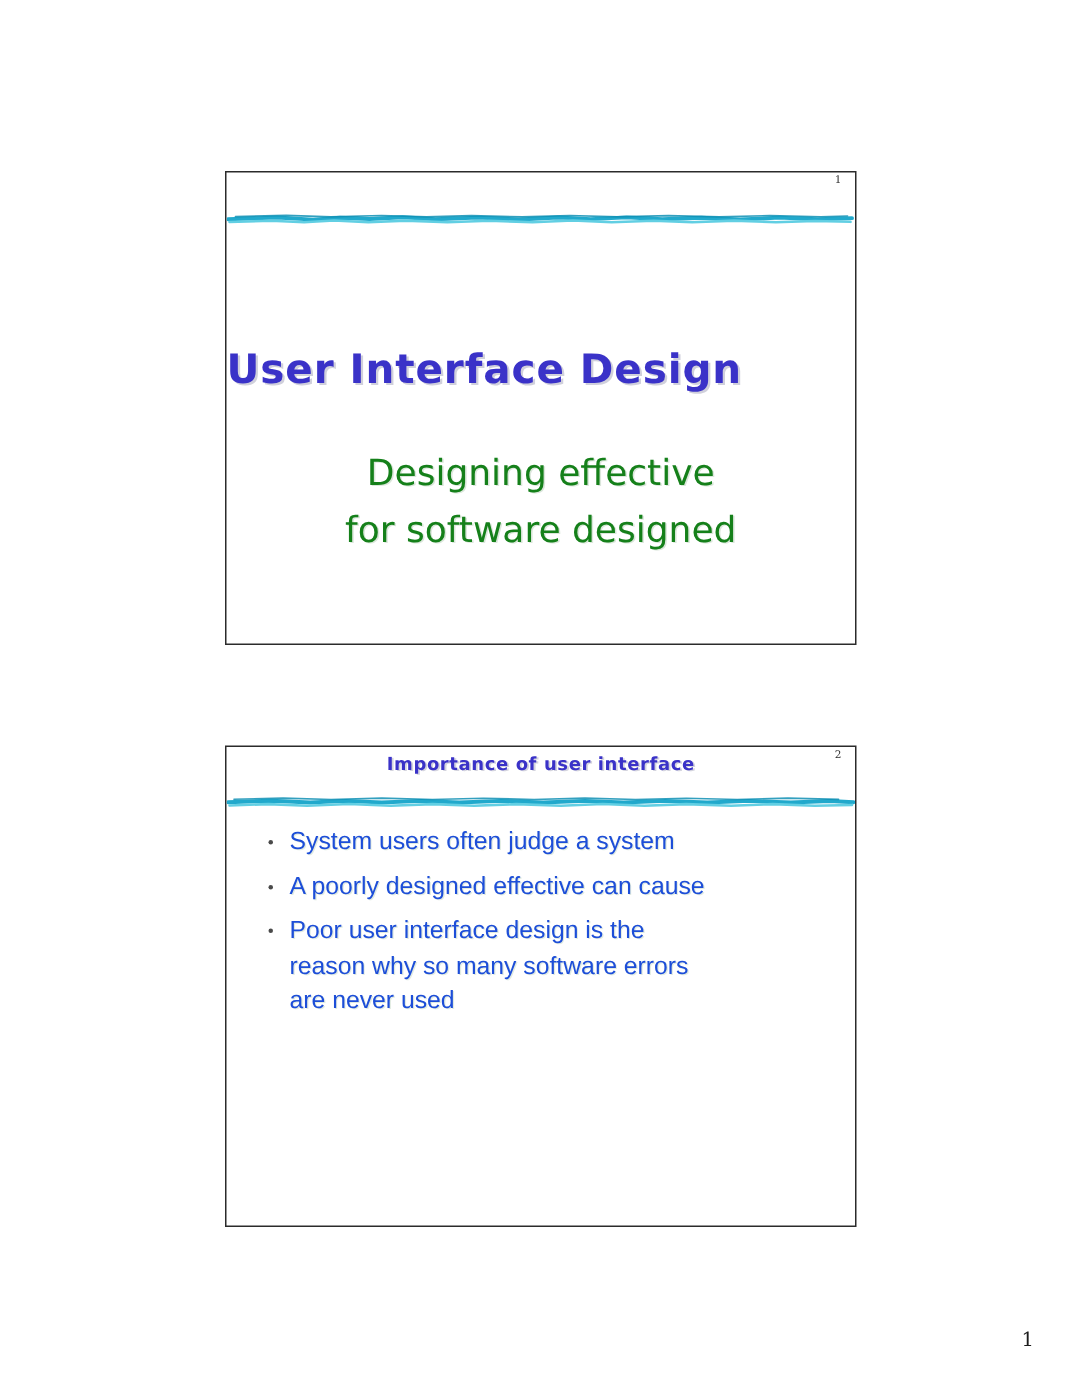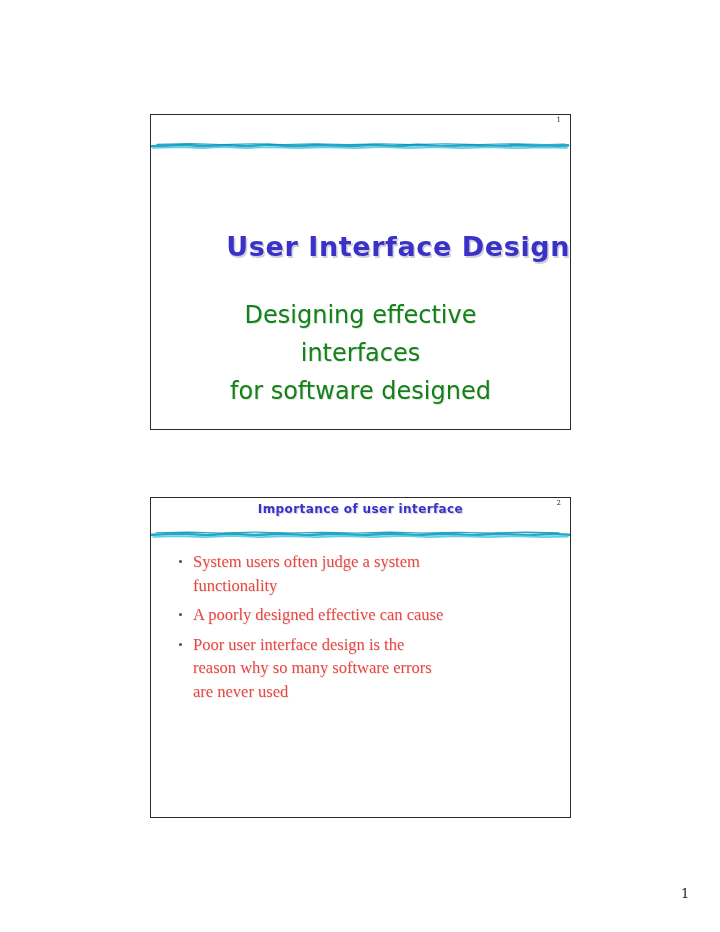--- a/index.html
+++ b/index.html
@@ -64,21 +64,21 @@
   #slide-1 .rule { top: 24px; }
   #slide-2 .rule { top: 31px; }
   .rule svg { display: block; width: 100%; height: 12px; }
 
   
   .title-main {
     position: absolute;
     left: 0;
     right: 0;
     top: 116px;
-    text-align: right;
+    text-align: left;
     font-family: "DejaVu Sans", sans-serif;
     font-weight: bold;
     font-size: 27px;
     letter-spacing: 0.6px;
     color: #3a32c8;
     text-shadow: 1.5px 1.5px 0 rgba(170,170,190,0.55);
     white-space: nowrap;
   }
   .subtitle {
     position: absolute;
@@ -112,24 +112,24 @@
   .bullets {
     position: absolute;
     left: 24px;
     right: 14px;
     top: 52px;
   }
   .bullet {
     position: relative;
     padding-left: 18px;
     margin-bottom: 6px;
-    font-family: Liberation Serif, serif;
+    font-family: Liberation Sans, sans-serif;
     font-size: 16.5px;
     line-height: 1.43;
-    color: #ef4444;
+    color: #1d4ed8;
     text-shadow: 0.8px 0.8px 0 rgba(180,205,180,0.4);
   }
   .bullet .dot {
     position: absolute;
     left: 4px;
     top: 0.62em;
     width: 3px;
     height: 3px;
     border-radius: 50%;
     background: #4a4a4a;
@@ -160,21 +160,20 @@
         <path d="M1 7.2 L34 6.0 L58 7.4 L76 6.2 L96 7.0 L118 5.8 L140 7.2 L168 6.1 L196 7.3 L222 6.0 L244 7.1 L268 5.9 L292 7.2 L318 6.2 L344 7.3 L370 6.1 L396 7.2 L419 6.4" fill="none" stroke="#21a9cc" stroke-width="2.6" stroke-linecap="round"></path>
         <path d="M2 9.0 L30 8.2 L52 9.2 L72 8.0 L95 9.1 L120 8.1 L148 9.2 L176 8.2 L205 9.1 L232 8.0 L258 9.2 L286 8.2 L312 9.1 L340 8.1 L368 9.2 L394 8.3 L418 8.9" fill="none" stroke="#62cfe3" stroke-width="1.7" stroke-linecap="round"></path>
         <path d="M6 5.4 L40 4.6 L70 5.6 L104 4.7 L134 5.6 L164 4.8 L198 5.6 L230 4.7 L262 5.6 L296 4.8 L330 5.6 L364 4.7 L398 5.5 L416 5.0" fill="none" stroke="#0f8fb4" stroke-width="1.1" stroke-linecap="round" opacity="0.85"></path>
       </svg>
     </div>
 
     <div class="title-main">User Interface Design</div>
 
     <div class="subtitle">
       <span class="ln">Designing effective</span>
-      <span class="ln">interfaces</span>
       <span class="ln">for software designed</span>
     </div>
   </div>
 
   <div class="slide" id="slide-2">
 
     <div class="slide-number">2</div>
 
     <div class="title-sub">Importance of user interface</div>
 
@@ -184,21 +183,20 @@
         <path d="M2 8.0 L28 7.1 L54 8.2 L82 7.0 L110 8.1 L138 7.1 L166 8.2 L194 7.1 L224 8.2 L252 7.0 L280 8.2 L308 7.1 L338 8.1 L366 7.1 L394 8.2 L419 7.6" fill="none" stroke="#62cfe3" stroke-width="1.7" stroke-linecap="round"></path>
         <path d="M5 3.8 L38 3.1 L70 4.0 L104 3.1 L138 4.0 L172 3.2 L206 4.0 L240 3.1 L274 4.0 L308 3.2 L342 4.0 L376 3.1 L410 3.9" fill="none" stroke="#0f8fb4" stroke-width="1.1" stroke-linecap="round" opacity="0.85"></path>
       </svg>
     </div>
 
     <div class="bullets">
 
       <div class="bullet">
         <span class="dot"></span>
         <span class="ln">System users often judge a system</span>
-        <span class="ln">functionality</span>
       </div>
 
       <div class="bullet">
         <span class="dot"></span>
         <span class="ln">A poorly designed effective can cause</span>
       </div>
 
       <div class="bullet">
         <span class="dot"></span>
         <span class="ln">Poor user interface design is the</span>

